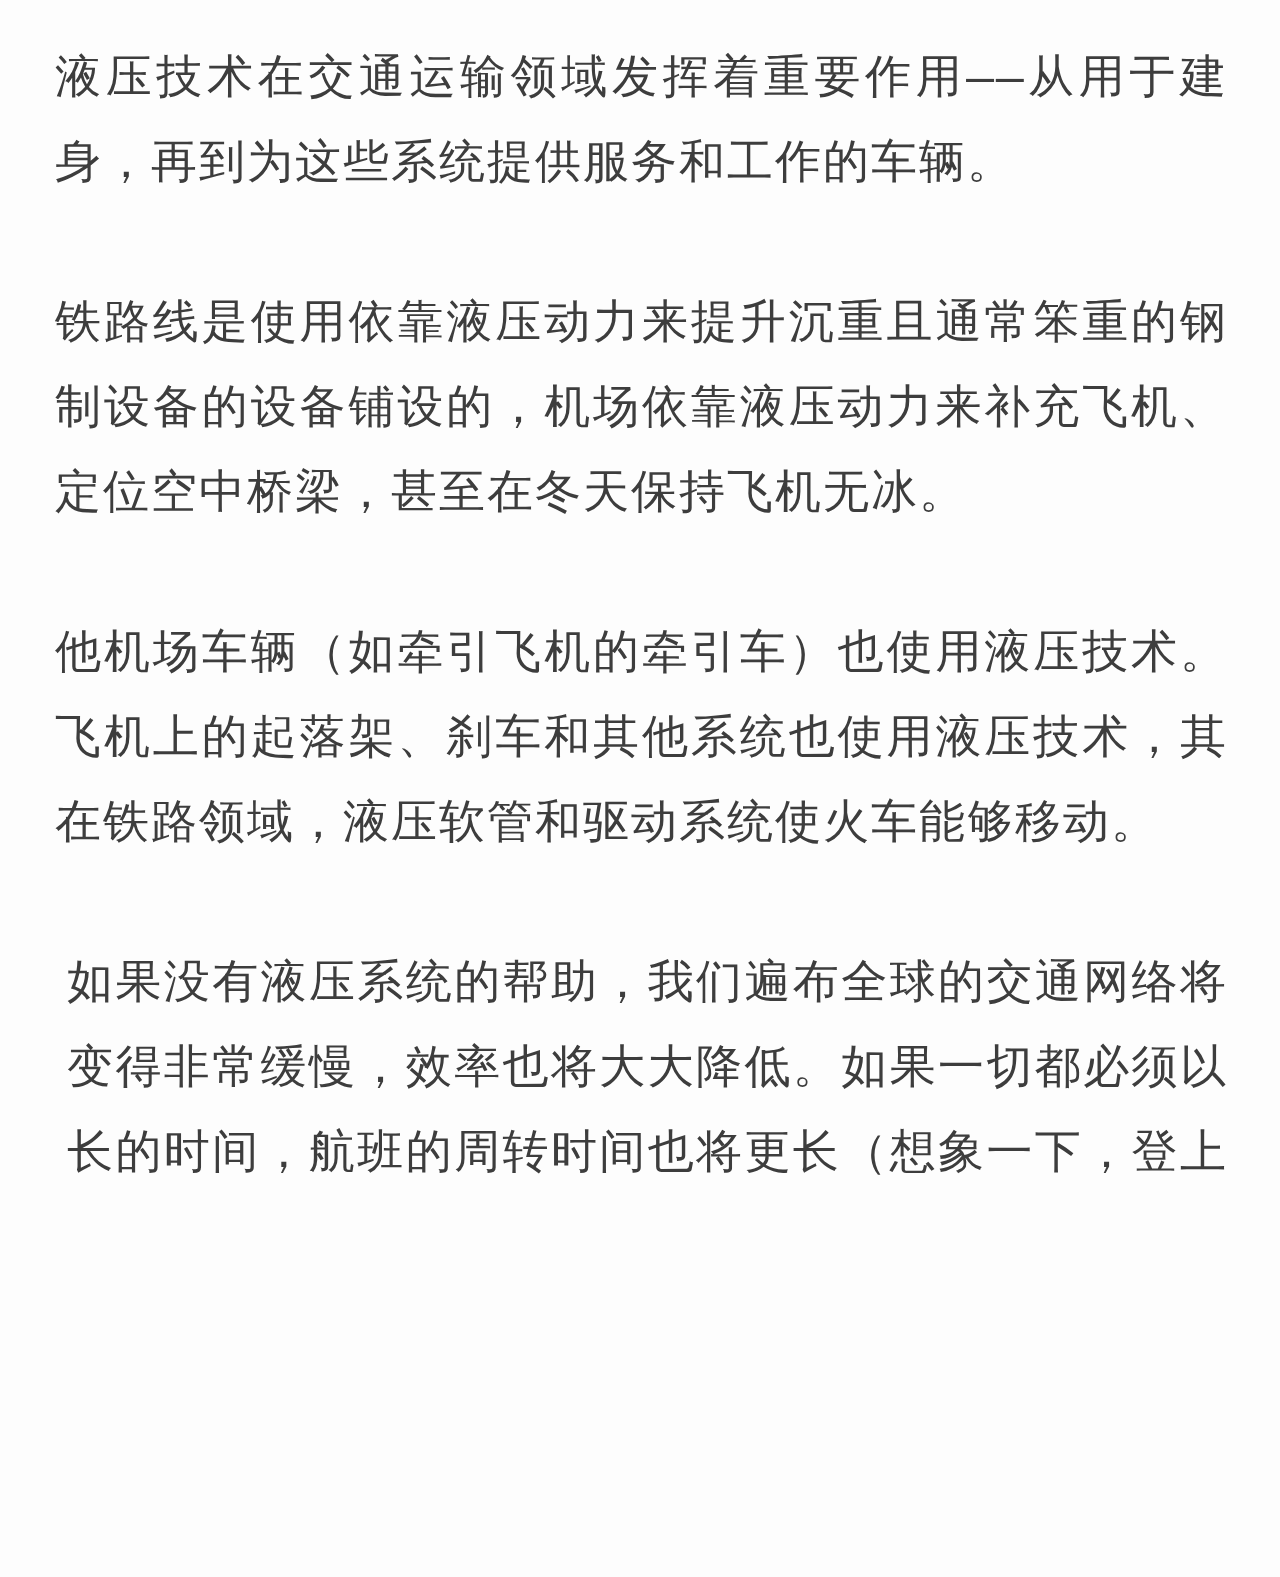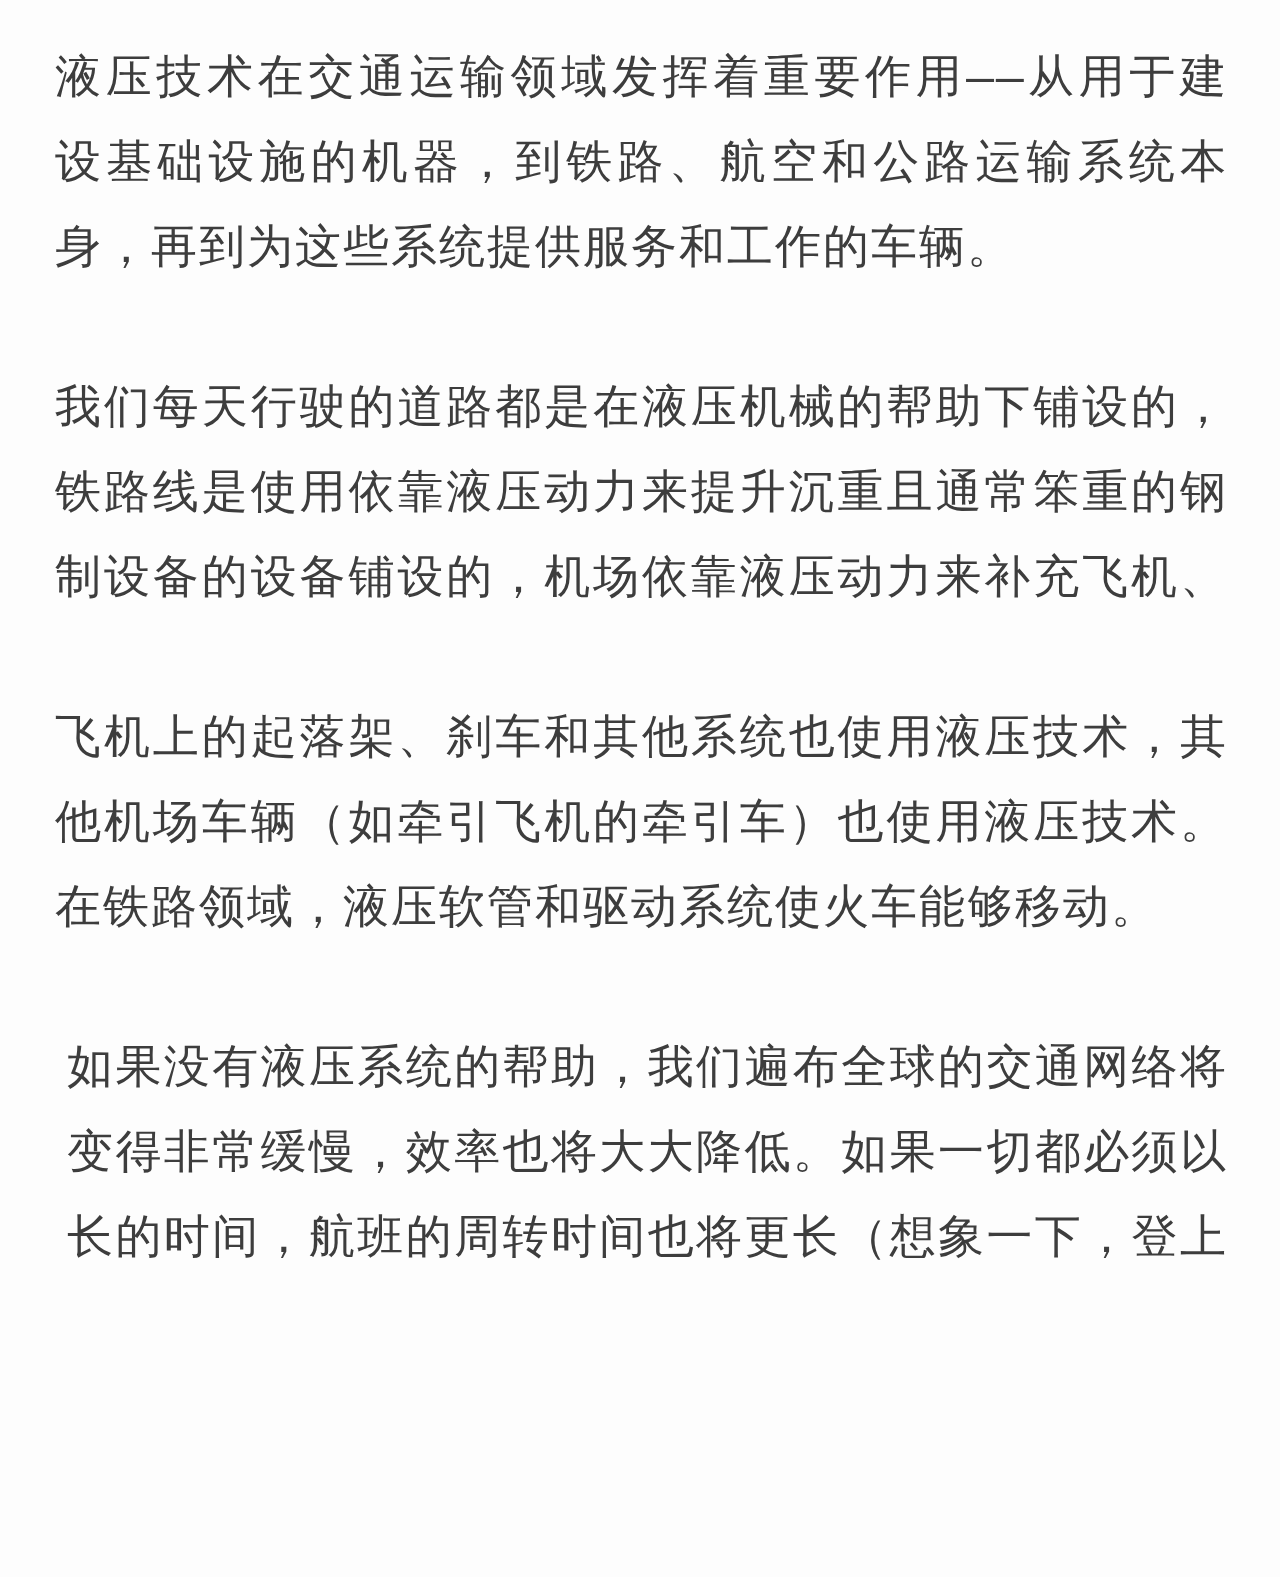--- a/index.html
+++ b/index.html
@@ -40,33 +40,32 @@
       text-align-last: left;
     }
   </style>
 </head>
 <body>
 
 <main class="article">
 
   <div class="paragraph">
     <span class="line">液压技术在交通运输领域发挥着重要作用——从用于建</span>
-    <span class="line">设基础设施的机器，到铁路、航空和公路运输系统本</span>
     <span class="line last">身，再到为这些系统提供服务和工作的车辆。</span>
   </div>
 
   <div class="paragraph">
-    <span class="line">我们每天行驶的道路都是在液压机械的帮助下铺设的，</span>
     <span class="line">铁路线是使用依靠液压动力来提升沉重且通常笨重的钢</span>
     <span class="line">制设备的设备铺设的，机场依靠液压动力来补充飞机、</span>
+    <span class="line last">定位空中桥梁，甚至在冬天保持飞机无冰。</span>
   </div>
 
   <div class="paragraph">
+    <span class="line">他机场车辆（如牵引飞机的牵引车）也使用液压技术。</span>
     <span class="line">飞机上的起落架、刹车和其他系统也使用液压技术，其</span>
-    <span class="line">他机场车辆（如牵引飞机的牵引车）也使用液压技术。</span>
     <span class="line last">在铁路领域，液压软管和驱动系统使火车能够移动。</span>
   </div>
 
   <div class="paragraph">
     <span class="line">如果没有液压系统的帮助，我们遍布全球的交通网络将</span>
     <span class="line">变得非常缓慢，效率也将大大降低。如果一切都必须以</span>
     <span class="line">长的时间，航班的周转时间也将更长（想象一下，登上</span>
   </div>
 
 </main>

